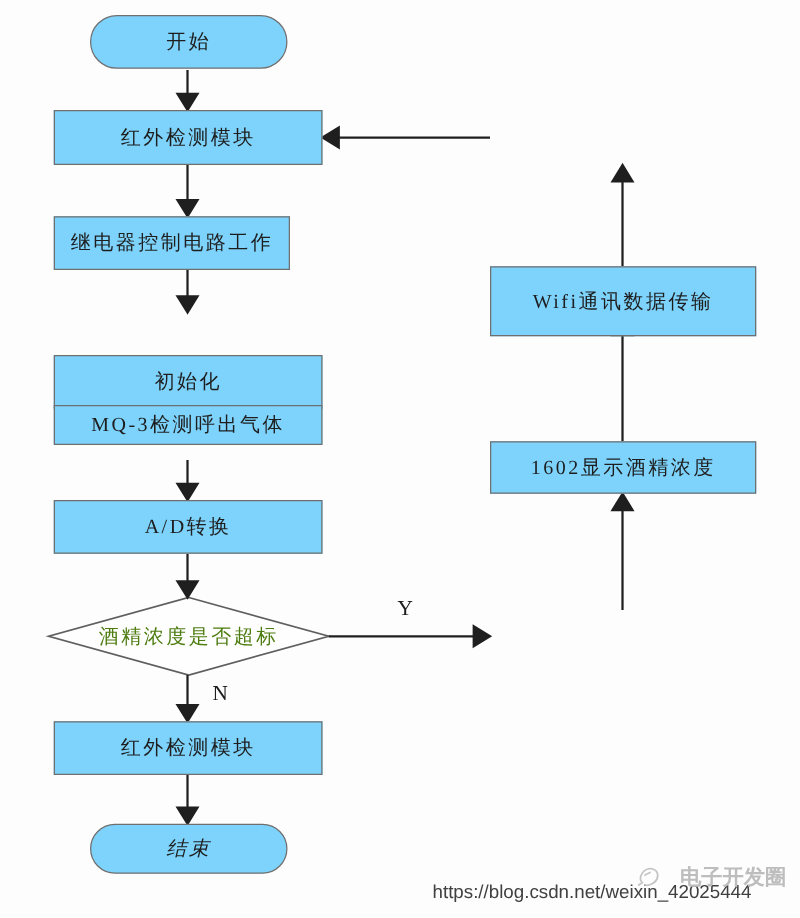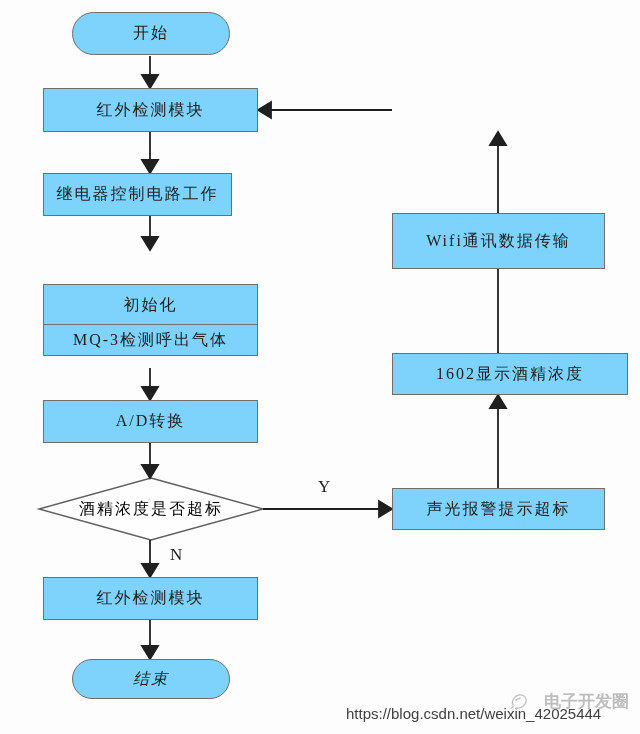--- a/index.html
+++ b/index.html
@@ -25,42 +25,42 @@
     font-size:16px;color:#1e1e1e;
     letter-spacing:2px;
     z-index:2;
     box-sizing:border-box;
     white-space:nowrap;
   }
   .terminal{border-radius:22px;}
   .decision-label{
     position:absolute;
     display:flex;align-items:center;justify-content:center;
-    font-size:16px;color:#000000;letter-spacing:2px;
+    font-size:16px;color:#4d7c0f;letter-spacing:2px;
     z-index:2;white-space:nowrap;
   }
   .branch-label{
     position:absolute;z-index:2;
     font-size:17px;color:#1c1c1c;
     font-family:"Liberation Serif","DejaVu Serif",serif;
   }
   
   .n-start      {left:72px;  top:12px;  width:158px; height:43px;}
   .n-infrared   {left:43px;  top:88px;  width:215px; height:44px;}
   .n-relay-work {left:43px;  top:173px; width:189px; height:43px;}
   .n-init       {left:43px;  top:250px; width:215px; height:43px;margin-top:34px;}
   .n-mq3        {left:43px;  top:324px; width:215px; height:32px;}
   .n-ad         {left:43px;  top:400px; width:215px; height:43px;}
   .n-decision   {left:39px;  top:478px; width:224px; height:62px;}
   .n-normal     {left:43px;  top:577px; width:215px; height:43px;}
   .n-end        {left:72px;  top:659px; width:158px; height:40px;border-radius:20px;font-style:italic;}
   
   .n-relay-cut  {left:392px; top:88px;  width:213px; height:44px; letter-spacing:1px;}
   .n-wifi       {left:392px; top:213px; width:213px; height:56px;}
-  .n-lcd        {left:392px; top:353px; width:236px; height:42px;}
+  .n-lcd        {left:392px; top:353px; width:213px; height:42px;}
   .n-alarm      {left:392px; top:488px; width:213px; height:42px;}
 
   .lbl-n{left:170px; top:545px;}
   .lbl-y{left:318px; top:477px;}
 
   
   .wm-url{
     position:absolute;left:346px;top:705px;z-index:3;
     font-family:"Liberation Sans","DejaVu Sans",sans-serif;
     font-size:15px;color:#404040;letter-spacing:0;
@@ -168,21 +168,20 @@
 
   <div class="node n-normal">红外检测模块</div>
 
   <div class="node terminal n-end">结束</div>
 
 
   <div class="node n-wifi">Wifi通讯数据传输</div>
 
   <div class="node n-lcd">1602显示酒精浓度</div>
 
-  <div class="node n-alarm">声光报警提示超标</div>
 
   <div class="branch-label lbl-n">N</div>
   <div class="branch-label lbl-y">Y</div>
 
   <div class="wm-url">https://blog.csdn.net/weixin_42025444</div>
 
   <div class="wm-logo">
     <svg width="22" height="22" viewBox="0 0 22 22">
       <g fill="none" stroke="#c4c4c4" stroke-width="1.4" stroke-linecap="round">
         <path d="M5 14 C3 11, 6 5, 11 4 C16 3, 19 7, 18 11 C17 15, 12 18, 8 17"></path>

